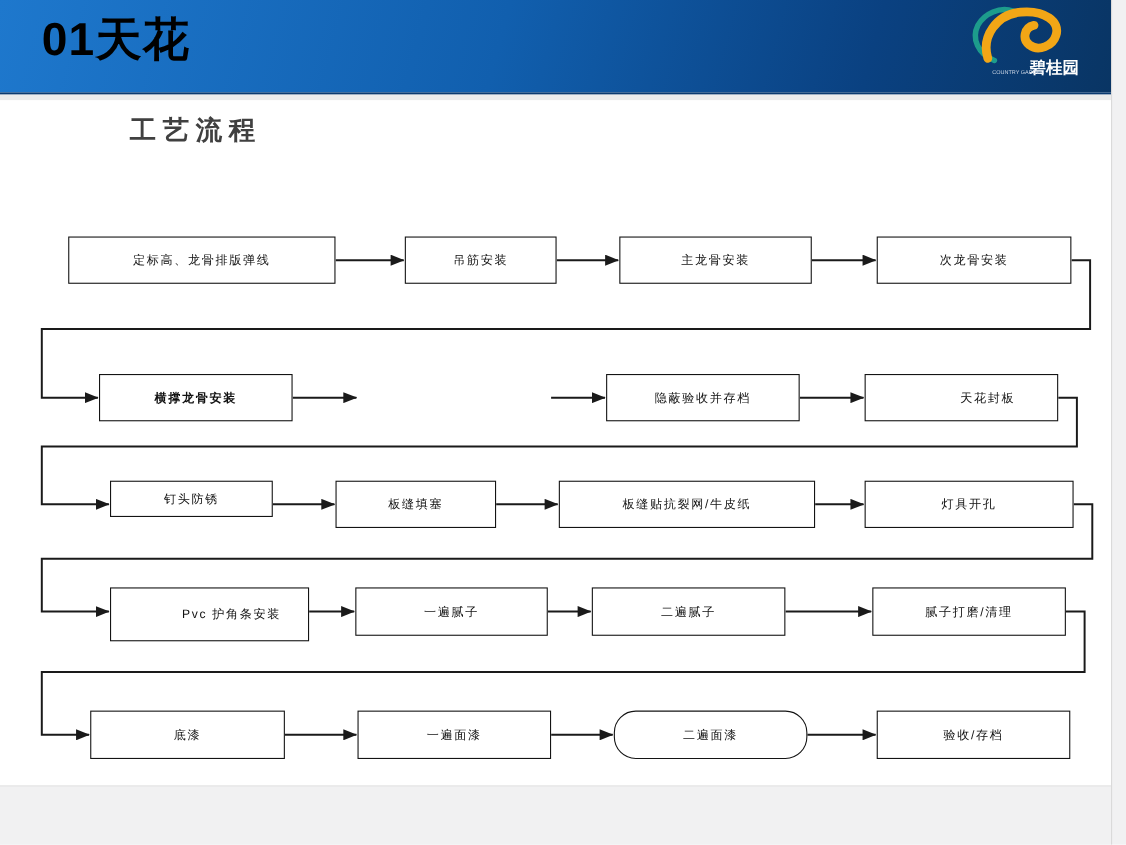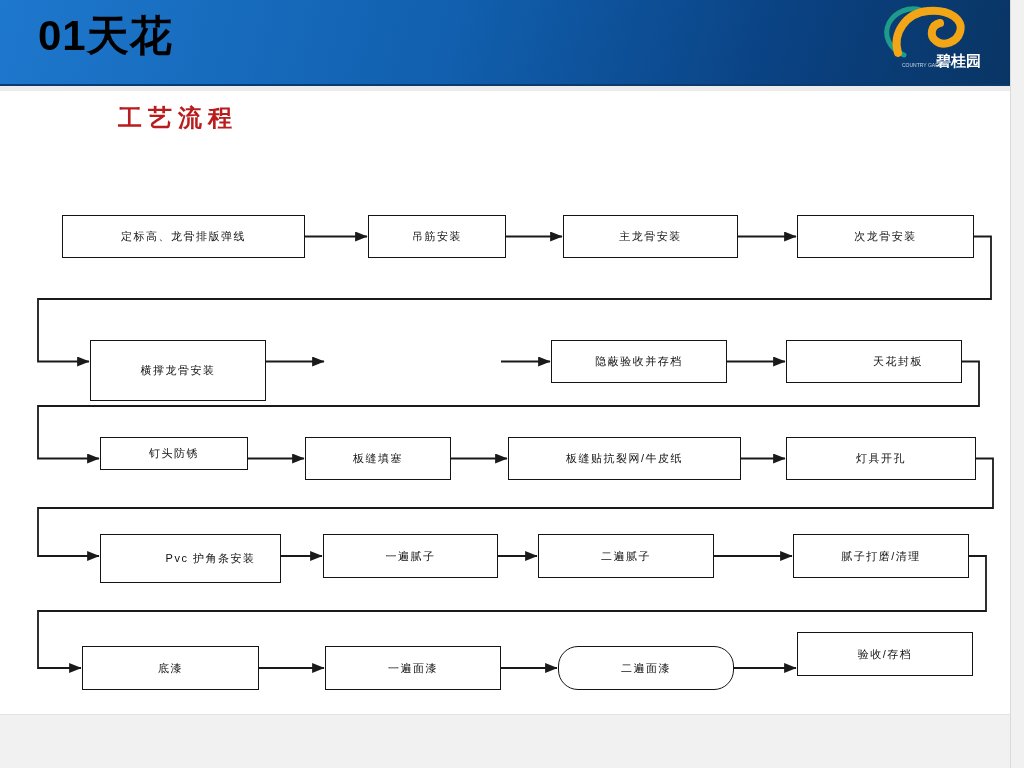--- a/index.html
+++ b/index.html
@@ -26,21 +26,21 @@
     position:absolute; left:1010px; top:0; width:14px; height:768px;
     background:#f1f1f2; border-left:1px solid #dadada;
   }
   .footer-band {
     position:absolute; left:0; top:714px; width:1010px; height:54px;
     background:#f1f1f2; border-top:1px solid #e3e3e3;
   }
   
   .section-heading {
     position:absolute; left:118px; top:102px; font-size:24px; font-weight:bold;
-    color:#b91c1c; letter-spacing:6px; font-family:"Liberation Serif", serif;
+    color:#404040; letter-spacing:6px; font-family:"Liberation Serif", serif;
   }
   
   .flow-layer { position:absolute; left:0; top:0; width:1024px; height:768px; }
   .flow-box {
     position:absolute; box-sizing:border-box; border:1.5px solid #141414;
     background:#ffffff; display:flex; align-items:center; justify-content:center;
     font-size:11px; color:#111; letter-spacing:1.5px; white-space:nowrap;
   }
   .arrow-svg { position:absolute; left:0; top:0; pointer-events:none; }
 </style>
@@ -88,35 +88,35 @@
         <path d="M 714 556 L 792 556" fill="none" stroke="#1a1a1a" stroke-width="1.8" marker-end="url(#ah)"></path>
         <path d="M 969 556 L 986 556 L 986 611 L 38 611 L 38 668 L 81 668" fill="none" stroke="#1a1a1a" stroke-width="1.8" marker-end="url(#ah)"></path>
         <path d="M 259 668 L 324 668" fill="none" stroke="#1a1a1a" stroke-width="1.8" marker-end="url(#ah)"></path>
         <path d="M 501 668 L 557 668" fill="none" stroke="#1a1a1a" stroke-width="1.8" marker-end="url(#ah)"></path>
         <path d="M 734 668 L 796 668" fill="none" stroke="#1a1a1a" stroke-width="1.8" marker-end="url(#ah)"></path>
       </svg>
   <div class="flow-box" style="left: 62px; top: 215px; width: 243px; height: 43px;">定标高、龙骨排版弹线</div>
       <div class="flow-box" style="left: 368px; top: 215px; width: 138px; height: 43px;">吊筋安装</div>
       <div class="flow-box" style="left: 563px; top: 215px; width: 175px; height: 43px;">主龙骨安装</div>
       <div class="flow-box" style="left: 797px; top: 215px; width: 177px; height: 43px;">次龙骨安装</div>
-      <div class="flow-box" style="left: 90px; top: 340px; width: 176px; height: 61px;">横撑龙骨安装</div>
+      <div class="flow-box" style="left: 90px; top: 340px; width: 176px; height: 43px; font-weight: bold;">横撑龙骨安装</div>
       <div class="flow-box" style="left: 551px; top: 340px; width: 176px; height: 43px;">隐蔽验收并存档</div>
       <div class="flow-box" style="left: 786px; top: 340px; width: 176px; height: 43px; padding-left: 48px;">天花封板</div>
       <div class="flow-box" style="left: 100px; top: 437px; width: 148px; height: 33px;">钉头防锈</div>
       <div class="flow-box" style="left: 305px; top: 437px; width: 146px; height: 43px;">板缝填塞</div>
       <div class="flow-box" style="left: 508px; top: 437px; width: 233px; height: 43px;">板缝贴抗裂网/牛皮纸</div>
       <div class="flow-box" style="left: 786px; top: 437px; width: 190px; height: 43px;">灯具开孔</div>
       <div class="flow-box" style="left: 100px; top: 534px; width: 181px; height: 49px; padding-left: 40px;">Pvc 护角条安装</div>
       <div class="flow-box" style="left: 323px; top: 534px; width: 175px; height: 44px;">一遍腻子</div>
       <div class="flow-box" style="left: 538px; top: 534px; width: 176px; height: 44px;">二遍腻子</div>
       <div class="flow-box" style="left: 793px; top: 534px; width: 176px; height: 44px;">腻子打磨/清理</div>
       <div class="flow-box" style="left: 82px; top: 646px; width: 177px; height: 44px;">底漆</div>
       <div class="flow-box" style="left: 325px; top: 646px; width: 176px; height: 44px;">一遍面漆</div>
       <div class="flow-box" style="left: 558px; top: 646px; width: 176px; height: 44px; border-radius: 20px;">二遍面漆</div>
-      <div class="flow-box" style="left: 797px; top: 632px; width: 176px; height: 44px;">验收/存档</div>
+      <div class="flow-box" style="left: 797px; top: 646px; width: 176px; height: 44px;">验收/存档</div>
     </div>
 
   <div class="right-rail"></div>
   <div class="footer-band">
     
   </div>
 
 </div>
 
 </body></html>

